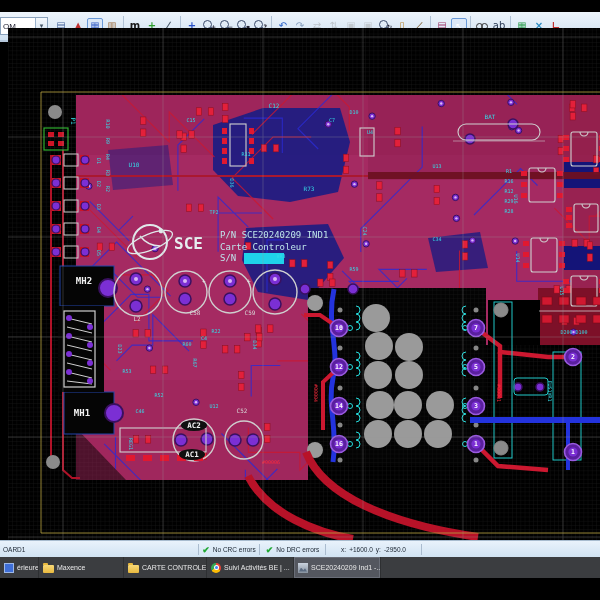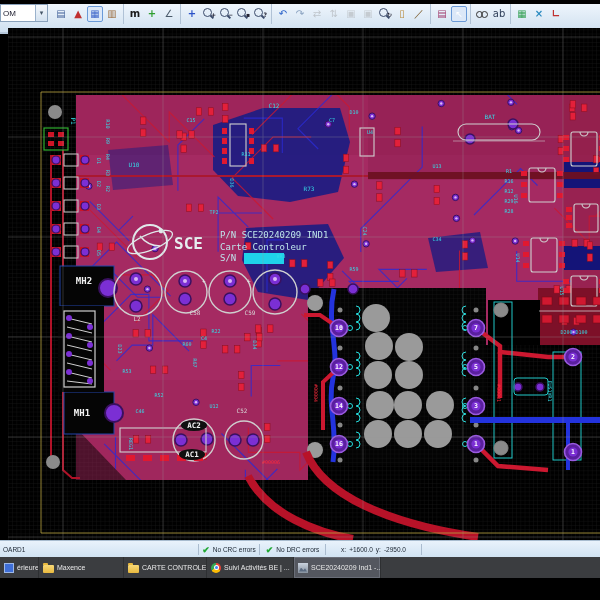--- a/index.html
+++ b/index.html
@@ -1,21 +1,21 @@
 <!DOCTYPE html>
 <html><head>
 <meta charset="utf-8">
 <style>
   html,body{margin:0;padding:0;background:#000;}
   #app{position:relative;width:600px;height:600px;overflow:hidden;font-family:"Liberation Sans",sans-serif;background:#000;}
 
   
-  #toolbar{position:absolute;top:4px;left:0;width:600px;height:28px;
+  #toolbar{position:absolute;top:12px;left:0;width:600px;height:28px;
     background:linear-gradient(#eef5fc,#cfe0f0);border-bottom:2px solid #b6c8dc;
-    display:flex;align-items:flex-start;gap:2px;}
+    display:flex;align-items:center;gap:2px;}
   .combo{width:46px;height:16px;background:#fff;border:1px solid #8aa2bc;margin-left:0;
     display:flex;align-items:center;font-size:8px;color:#223;overflow:hidden;}
   .combo .cval{flex:1;padding-left:2px;white-space:nowrap;}
   .combo .carr{width:11px;height:100%;background:linear-gradient(#f4f8fc,#d4e2f0);border-left:1px solid #9ab2cc;
     font-size:7px;color:#456;display:flex;align-items:center;justify-content:center;}
   .tbgroup{display:flex;align-items:center;padding:0 3px;border-left:1px solid #b0c2d6;height:20px;gap:1px;}
   .tbgroup:first-of-type{border-left:none;}
   .ic{width:14px;height:14px;display:flex;align-items:center;justify-content:center;
     font-size:10px;line-height:14px;border:1px solid transparent;border-radius:2px;position:relative;
     font-family:"DejaVu Sans",sans-serif;cursor:default;}

